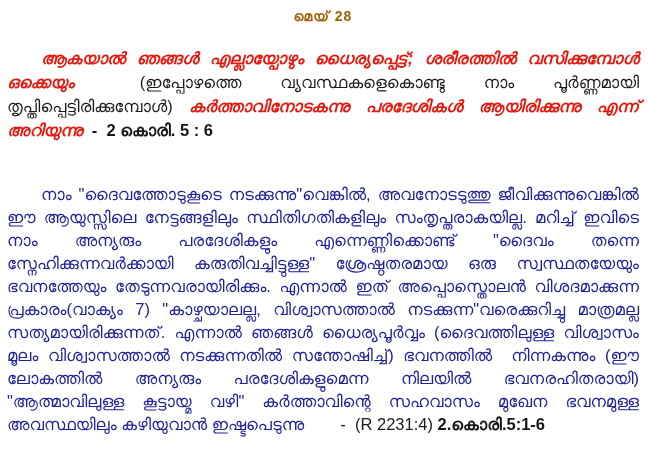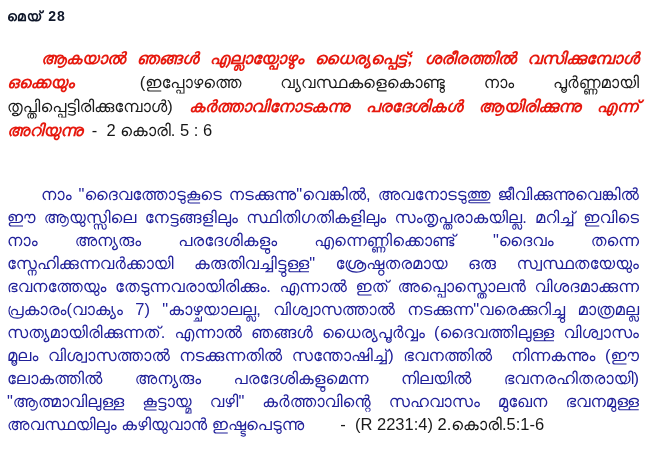--- a/index.html
+++ b/index.html
@@ -14,24 +14,25 @@
     font-family: "Liberation Sans", sans-serif;
   }
   .page {
     box-sizing: border-box;
     width: 648px;
     height: 460px;
     padding: 6px 9px 0 7px;
     background: #ffffff;
   }
   .doc-title {
+    text-align: center;
     font-weight: bold;
     font-size: 14px;
     letter-spacing: 1px;
-    color: #0f172a;
+    color: #a16207;
     margin: 2px 0 0 0;
   }
   .para {
     text-align: justify;
     font-size: 16.5px;
     margin: 0;
   }
   .para-1 {
     margin-top: 21px;
     line-height: 24px;
@@ -48,21 +49,21 @@
     font-weight: bold;
     font-style: italic;
   }
   .black {
     color: #1b1b1b;
     font-weight: normal;
     margin-left: 27px;
   }
   .black-bold {
     color: #161616;
-    font-weight: normal;
+    font-weight: bold;
   }
   .blue {
     color: #21219a;
     font-weight: normal;
   }
 </style>
 </head>
 <body>
 
 <div class="page">

